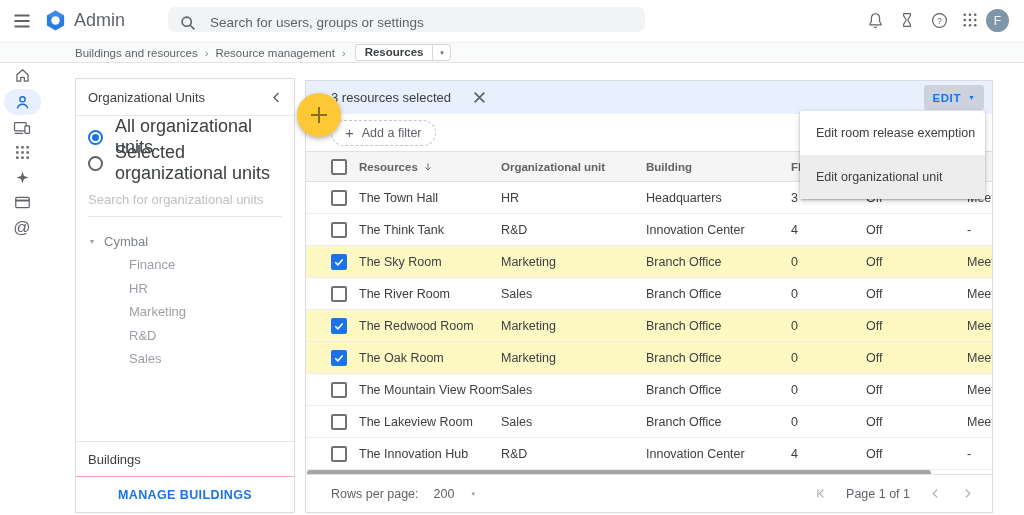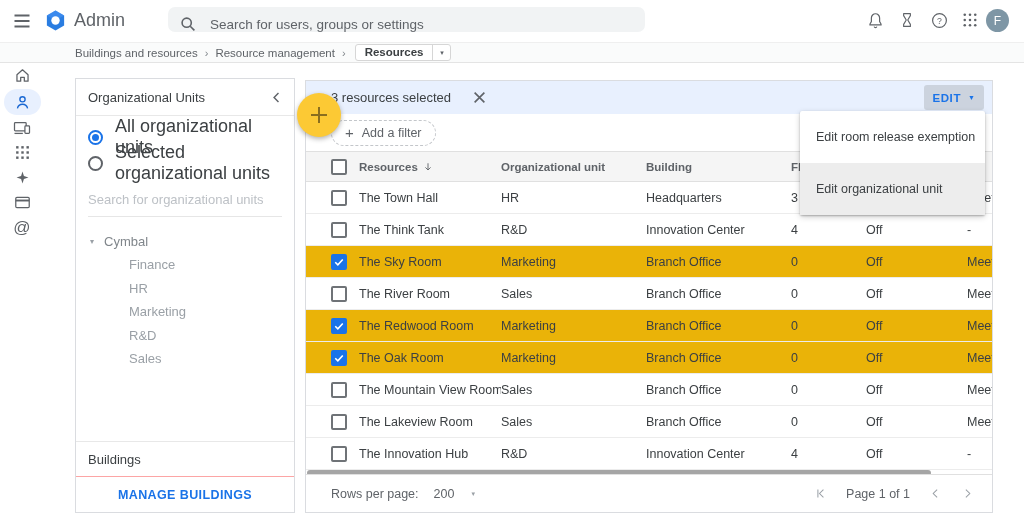--- a/index.html
+++ b/index.html
@@ -6,21 +6,21 @@
   html,body { width:1024px; height:515px; overflow:hidden; background:#fff;
     font-family:"Liberation Sans","DejaVu Sans",sans-serif; color:#3c4043; }
   .screen { position:relative; width:1024px; height:515px; }
 
   
   .topbar { position:absolute; left:0; top:0; width:1024px; height:42px; background:#fff; z-index:5; }
   .hamburger { position:absolute; left:13px; top:12px; width:18px; height:18px; cursor:pointer; }
   .logo { position:absolute; left:44px; top:9px; width:23px; height:23px; }
   .product-name { position:absolute; left:74px; top:10px; font-size:18px; color:#5f6368; }
   .searchbox { position:absolute; left:168px; top:7px; width:477px; height:25px; background:#f1f3f4;
-    border-radius:7px; display:flex; align-items:flex-end; padding:0 12px; }
+    border-radius:7px; display:flex; align-items:flex-start; padding:8px 12px; }
   .searchbox svg { flex:0 0 auto; margin-right:14px; }
   .searchbox input { border:none; outline:none; background:transparent; font-size:13.5px; width:100%;
     font-family:inherit; color:#3c4043; }
   .searchbox input::placeholder { color:#5f6368; opacity:1; }
   .tb-icon { position:absolute; top:11px; width:20px; height:20px; cursor:pointer; }
   .avatar { position:absolute; left:986px; top:9px; width:23px; height:23px; border-radius:50%;
     background:#7e96a5; color:#fff; font-size:12px; display:flex; align-items:center; justify-content:center; cursor:pointer; }
 
   
   .crumbbar { position:absolute; left:0; top:42px; width:1024px; height:21px; background:#fafbfb;
@@ -85,21 +85,21 @@
   .filterrow { height:37px; display:flex; align-items:center; padding-left:25px; }
   .filter-chip { display:flex; align-items:center; gap:8px; border:1px dashed #c3c6ca; border-radius:14px;
     height:26px; padding:0 13px; color:#5f6368; font-size:12.5px; cursor:pointer; background:#fff; }
   .filter-chip .plus { font-size:15px; color:#5f6368; line-height:1; }
 
   .tgrid { display:grid; grid-template-columns:53px 142px 145px 145px 75px 101px 1fr; align-items:center; }
   .thead { height:31px; background:#f5f5f5; border-top:1px solid #e0e0e0; border-bottom:1px solid #e0e0e0;
     font-size:11.5px; color:#5f6368; font-weight:bold; }
   .thead .hcell { display:flex; align-items:center; gap:4px; }
   .trow { height:32px; border-bottom:1px solid #ececec; font-size:12.5px; color:#3c4043; cursor:pointer; }
-  .trow.checked { background:#eab308; }
+  .trow.checked { background:#fef9c3; }
   .cell { overflow:hidden; white-space:nowrap; }
   .cb-cell { padding-left:25px; }
   .cb { width:16px; height:16px; border:2px solid #6f7377; border-radius:2px; background:#fff;
     display:flex; align-items:center; justify-content:center; cursor:pointer; }
   .cb .tick { display:none; }
   .cb.on { background:#1a73e8; border-color:#1a73e8; }
   .cb.on .tick { display:block; }
 
   .hscroll { height:6px; position:relative; }
   .hthumb { position:absolute; left:1px; top:0; width:624px; height:6px; border-radius:3px; background:#a5a5a5; cursor:grab; }
@@ -115,21 +115,21 @@
   .fab { position:absolute; left:297px; top:93px; width:44px; height:44px; border-radius:50%;
     background:#fcc934; border:none; box-shadow:0 2px 5px rgba(0,0,0,.3); cursor:pointer; z-index:15; }
   .fab-plus { position:absolute; left:50%; top:50%; transform:translate(-50%,-50%); width:16px; height:16px; }
   .fab-plus::before, .fab-plus::after { content:""; position:absolute; background:#8a6e1f; }
   .fab-plus::before { left:0; top:6.75px; width:16px; height:2.5px; }
   .fab-plus::after { left:6.75px; top:0; width:2.5px; height:16px; }
 
   
   .menu { position:absolute; left:800px; top:111px; width:185px; background:#fff; border-radius:2px;
     box-shadow:0 1px 2px rgba(0,0,0,.25), 0 2px 6px rgba(0,0,0,.18); z-index:20; padding:0; }
-  .menu-item { height:52px; display:flex; align-items:center; padding-left:16px; font-size:12.5px;
+  .menu-item { height:44px; display:flex; align-items:center; padding-left:16px; font-size:12.5px;
     color:#3c4043; cursor:pointer; white-space:nowrap; }
   .menu-item.hl { background:#ededed; }
 
   svg { display:block; }
 </style>
 </head>
 <body>
 
 <div class="screen">
 

